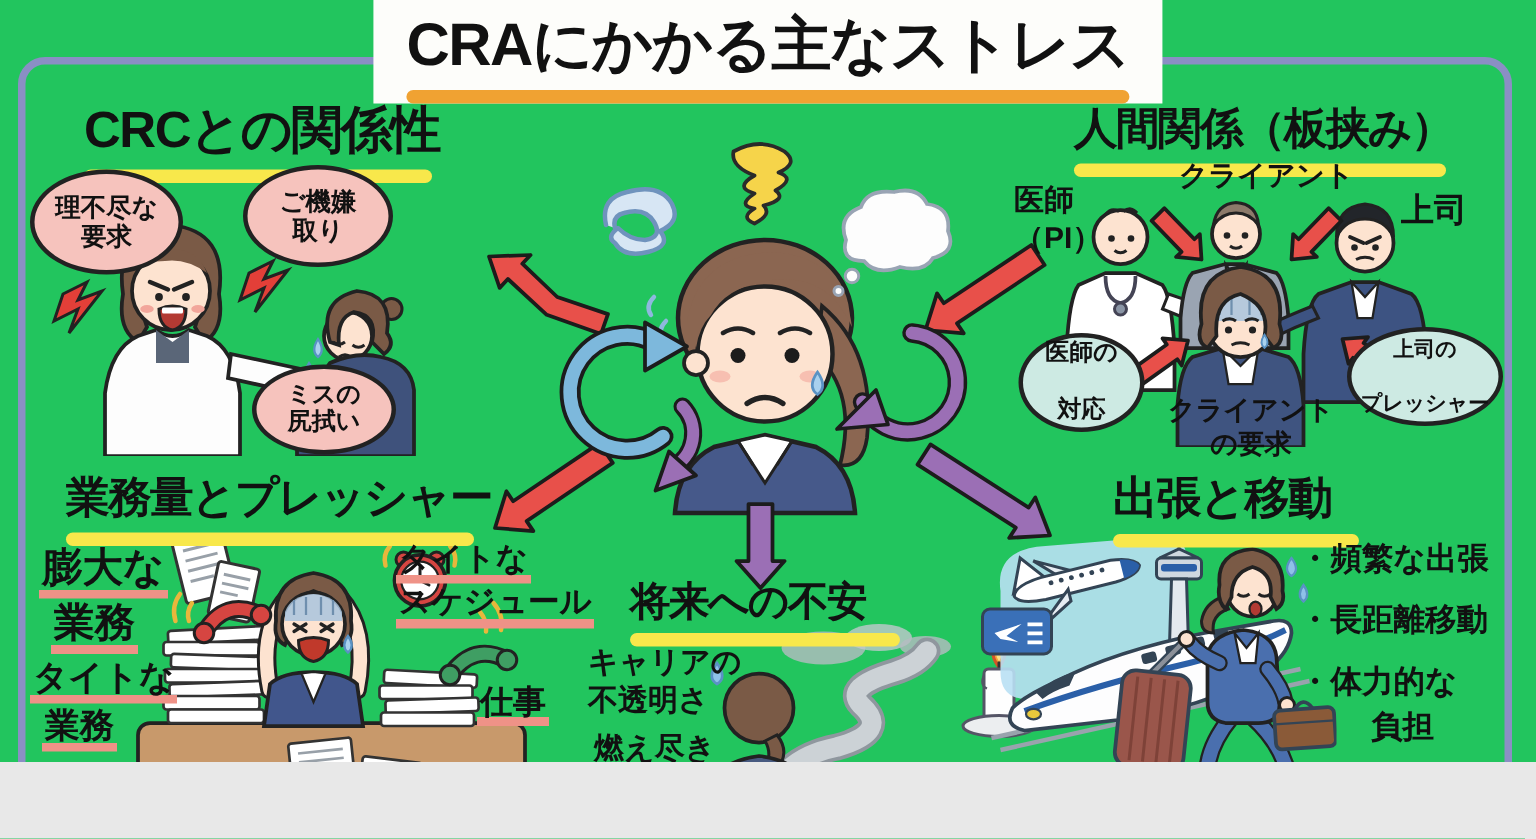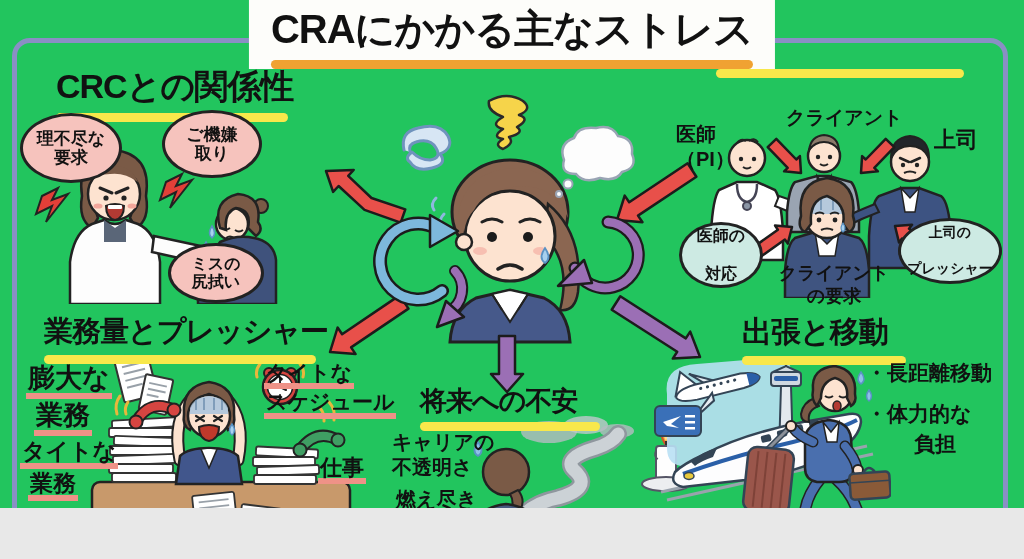--- a/index.html
+++ b/index.html
@@ -388,20 +388,21 @@
   <div class="abs bubble pink" style="left:20px;top:113px;width:96px;height:64px;font-size:17px">
     <span>理不尽な</span>
     <span>要求</span>
   </div>
   <div class="abs bubble pink" style="left:168px;top:243px;width:90px;height:54px;font-size:16px">
     <span>ミスの</span>
     <span>尻拭い</span>
   </div>
 
   <div class="abs heading" style="left:716px;top:66px">
+    <span class="h-text" style="font-size:29px">人間関係（板挟み）</span>
     <div class="bar bar-yellow" style="width:248px"></div>
   </div>
   <div class="abs lbl" style="left:676px;top:122px;font-size:20px">
     <span style="display:block">医師</span>
     <span style="display:block">（PI）</span>
   </div>
   <div class="abs lbl" style="left:786px;top:106px;font-size:19px">クライアント</div>
   <div class="abs lbl" style="left:934px;top:126px;font-size:22px">上司</div>
   <div class="abs bubble mint" style="left:679px;top:222px;width:78px;height:60px;font-size:16px">
     <span>医師の</span>
@@ -445,18 +446,19 @@
     <span class="h-text" style="font-size:27px">将来への不安</span>
     <div class="bar bar-yellow" style="width:180px"></div>
   </div>
   <div class="abs lbl" style="left:396px;top:487px;font-size:20px;z-index:5">燃え尽き</div>
 
   <div class="abs heading" style="left:742px;top:312px">
     <span class="h-text" style="font-size:30px">出張と移動</span>
     <div class="bar bar-yellow" style="width:164px"></div>
   </div>
   <div class="abs lbl" style="left:866px;top:360px;font-size:21px;line-height:26px">
+    <div style="margin-bottom:15px">・頻繁な出張</div>
     <div style="margin-bottom:15px">・長距離移動</div>
     <div>・体力的な</div>
     <div style="padding-left:48px;margin-top:4px">負担</div>
   </div>
 
 </div>
 
 </body></html>

